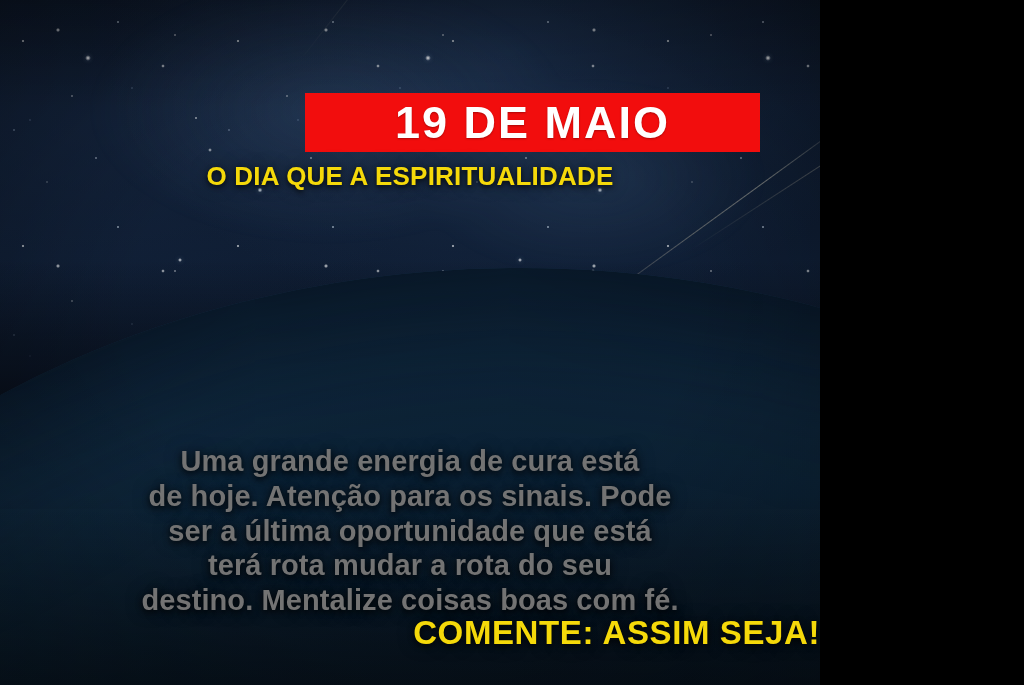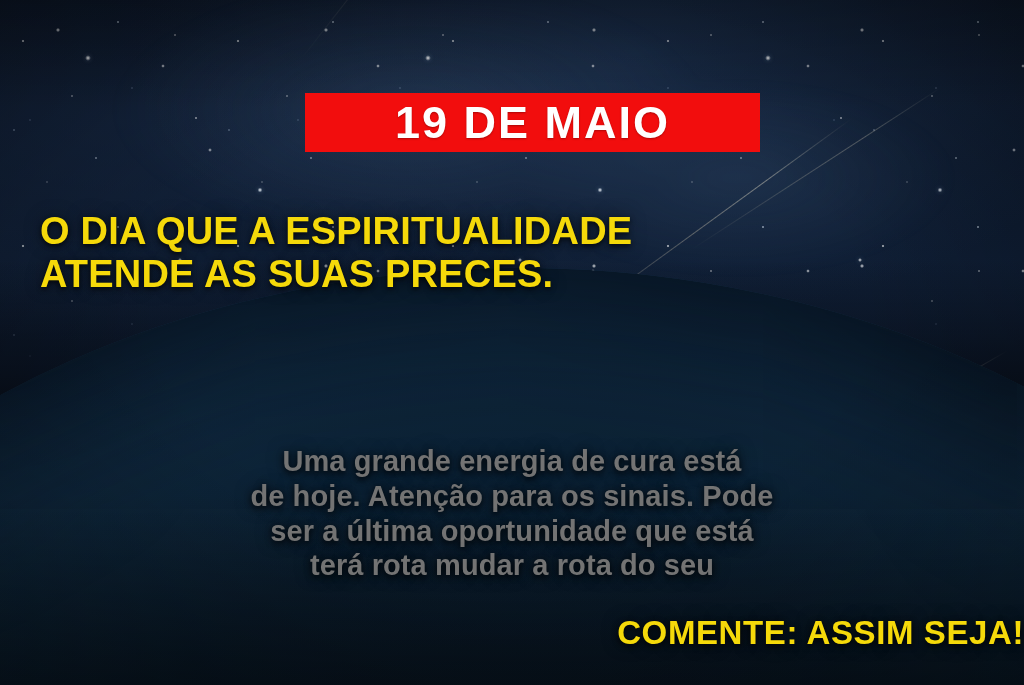--- a/index.html
+++ b/index.html
@@ -4,21 +4,21 @@
 <title>19 de Maio</title>
 <style>
   html,body{margin:0;padding:0;background:#000;}
   body{
     font-family:"Liberation Sans", sans-serif;
     -webkit-font-smoothing:antialiased;
   }
 
   #poster{
     position:relative;
-    width:1024px;
+    width:820px;
     height:685px;
     overflow:hidden;
     background:#070d18;
     isolation:isolate;
   }
 
   
   .sky{
     position:absolute; inset:0;
     background:
@@ -221,29 +221,28 @@
     color:#fff;
     letter-spacing:2.0px;
     line-height:1;
     white-space:nowrap;
     text-shadow:0 1px 2px rgba(90,0,0,.45);
   }
 
   .headline{
     position:absolute;
     left:0; right:0; top:162px;
-    text-align:left;
-    font-size:38px;
+    text-align:center;
+    font-size:26px;
     font-weight:bold;
     line-height:1.14;
     letter-spacing:.2px;
     text-shadow:0 2px 5px rgba(0,0,0,.75), 0 0 18px rgba(0,0,0,.45);
     padding:0 40px;
     box-sizing:border-box;
-    margin-top:48px;
   }
   .headline .hl-line{display:block; white-space:nowrap;}
 
   .paragraph{
     position:absolute;
     left:0; right:0; top:444px;
     text-align:center;
     color:#737373;
     font-size:29px;
     font-weight:bold;
@@ -298,28 +297,28 @@
   <div class="vignette"></div>
 
   <div class="content">
 
     <div class="date-banner" style="background:#f20d0d;">
       <span class="date-banner-text">19 DE MAIO</span>
     </div>
 
     <div class="headline" style="color:#f5d90a;">
       <span class="hl-line">O DIA QUE A ESPIRITUALIDADE</span>
-      <span class="hl-line">ATENDE AS SUAS PRECES.</span>
     </div>
 
     <div class="paragraph">
       <span class="p-line">Uma grande energia de cura está</span>
       <span class="p-line">de hoje. Atenção para os sinais. Pode</span>
       <span class="p-line">ser a última oportunidade que está</span>
       <span class="p-line">terá rota mudar a rota do seu</span>
+      <span class="p-line">destino. Mentalize coisas boas com fé.</span>
     </div>
 
     <div class="cta" style="color:#f5d90a;">
       <span>COMENTE: ASSIM SEJA!</span>
     </div>
 
   </div>
 </div>
 
 </body></html>

